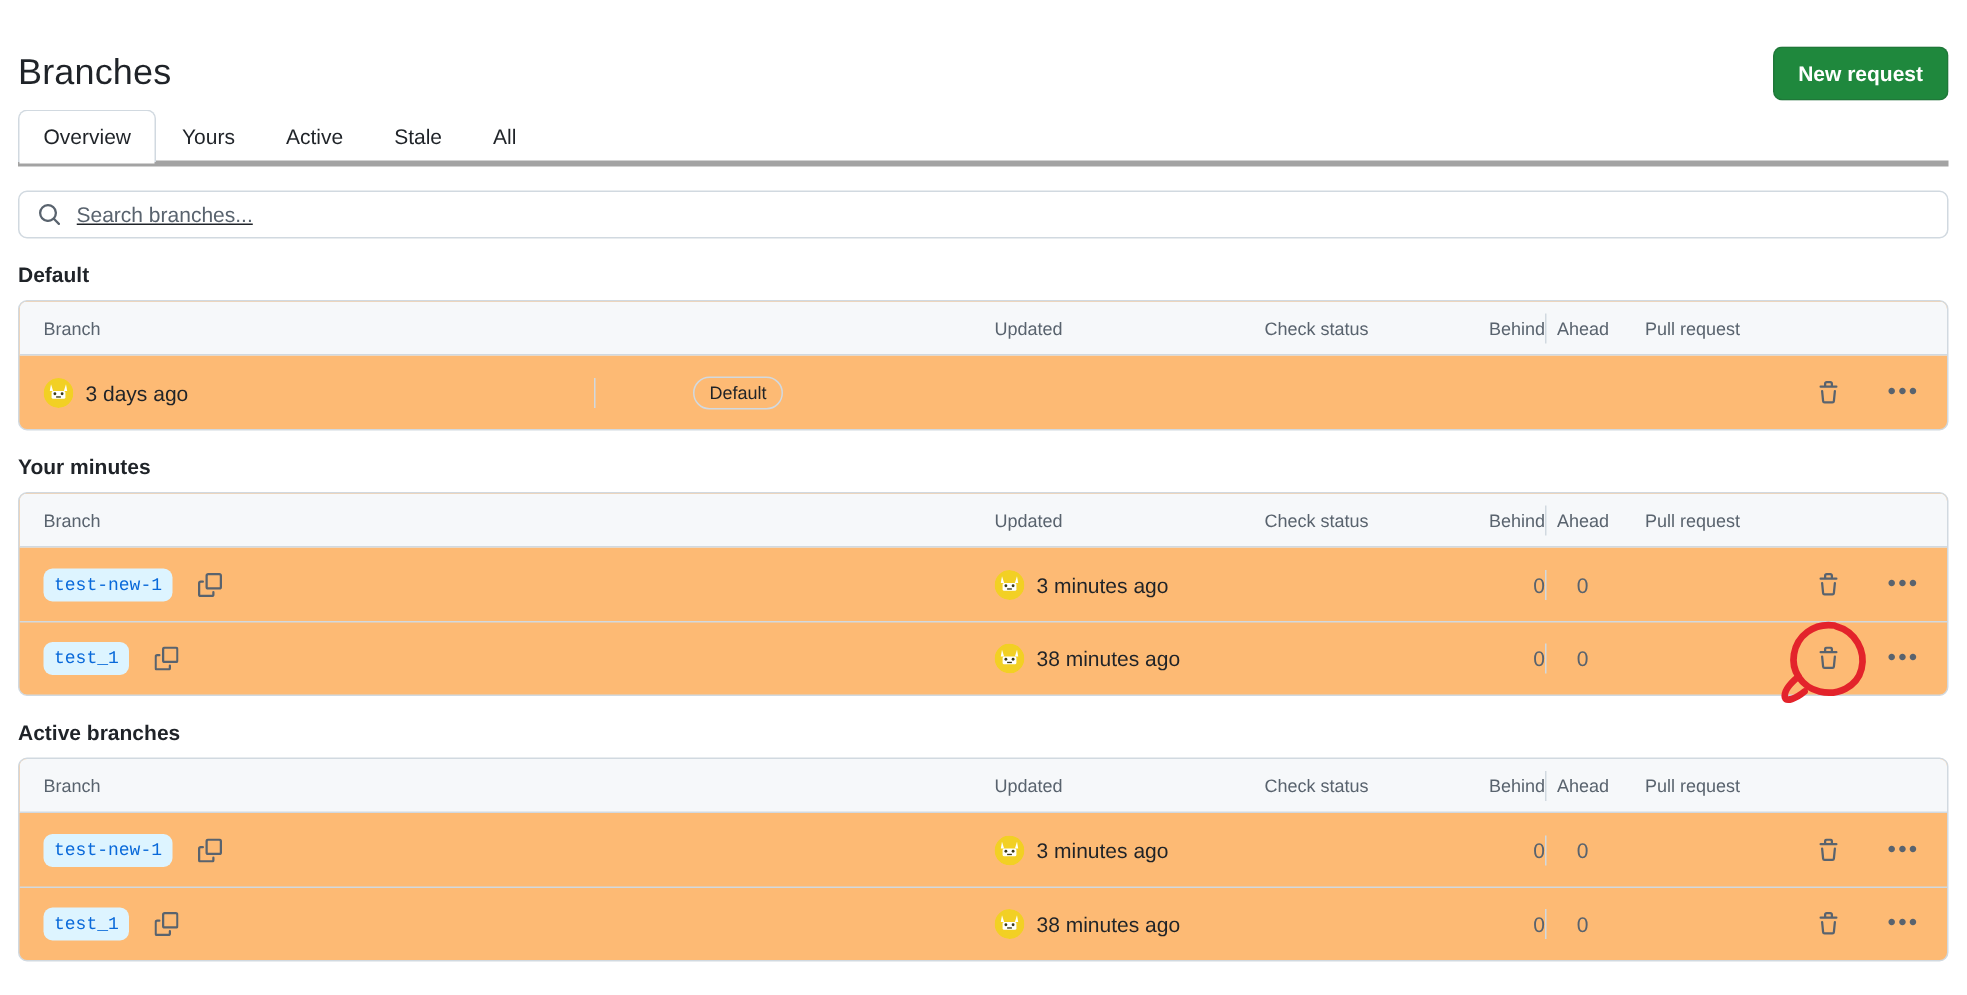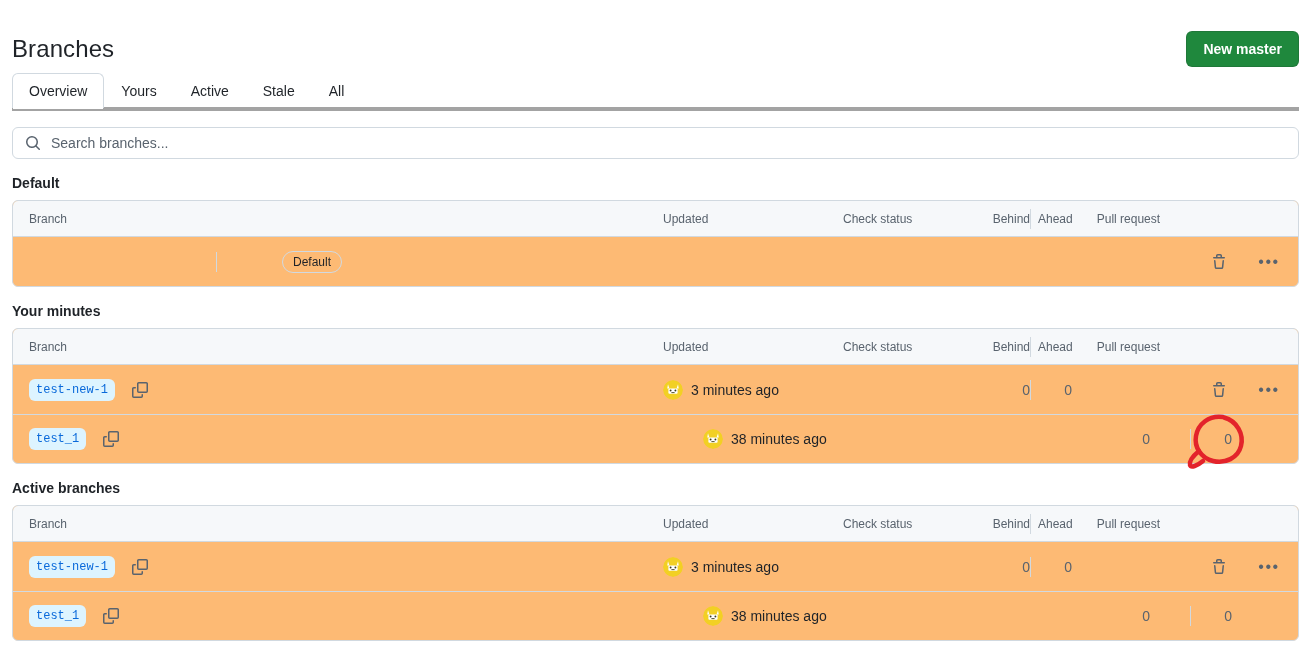--- a/index.html
+++ b/index.html
@@ -95,20 +95,21 @@
   
   .search-wrap {
     margin-top: 16px;
     height: 32px;
     border: 1px solid #d1d9e0;
     border-radius: 6px;
     display: flex;
     align-items: center;
     padding: 0 12px;
     background: #ffffff;
+    text-decoration: underline;
   }
   .search-icon { flex: 0 0 auto; display: flex; align-items: center; margin-right: 8px; }
   .search-input {
     border: none;
     outline: none;
     flex: 1 1 auto;
     font-size: 14px;
     line-height: 20px;
     color: #1f2328;
     background: transparent;
@@ -137,27 +138,27 @@
     height: 36px;
   }
   .row {
     display: flex;
     align-items: center;
     height: 49px;
     padding: 0 16px;
     position: relative;
   }
   .thead .row { height: 36px; }
-  .tbody .row + .row { border-top: 1px solid #d1d9e0; gap: 40px; }
+  .tbody .row + .row { border-top: 1px solid #d1d9e0; }
 
   .c-branch   { flex: 0 0 634px; display: flex; align-items: center; }
   .c-updated  { flex: 0 0 180px; display: flex; align-items: center; }
   .c-check    { flex: 0 0 145px; display: flex; align-items: flex-start; }
   .c-behind   { flex: 0 0 42px;  display: flex; align-items: center; justify-content: flex-end; }
-  .c-ahead    { flex: 0 0 42px;  display: flex; align-items: center; justify-content: flex-end; padding-left: 7px; border-left: 1px solid #d1d9e0; height: 20px;}
+  .c-ahead    { flex: 0 0 42px;  display: flex; align-items: center; justify-content: center; padding-left: 7px; border-left: 1px solid #d1d9e0; height: 20px;}
   .c-pr       { flex: 1 1 auto;  display: flex; align-items: flex-end; padding-left: 24px; }
   .c-actions  { flex: 0 0 76px;  display: flex; align-items: center; justify-content: space-between; }
 
   .th {
     font-size: 12px;
     font-weight: 400;
     color: #59636e;
     line-height: 18px;
     white-space: nowrap;
   }
@@ -244,21 +245,21 @@
     z-index: 20;
   }
 </style>
 </head>
 <body>
 
 <div class="page">
 
   <div class="page-header">
     <h1 class="page-title">Branches</h1>
-    <button class="new-branch-btn">New master</button>
+    <button class="new-branch-btn">New request</button>
   </div>
 
   <div class="tabnav" id="tabbar">
       <button class="tab selected">Overview</button>
       <button class="tab">Yours</button>
       <button class="tab">Active</button>
       <button class="tab">Stale</button>
       <button class="tab">All</button>
     </div>
 
@@ -292,20 +293,32 @@
               <span class="th">Ahead</span>
             </div>
             <div class="c-pr">
               <span class="th">Pull request</span>
             </div>
             <div class="c-actions"></div>
           </div>
         </div>
         <div class="tbody">
           <div class="row">
+            <div class="c-updated">
+              <span class="avatar"><svg width="20" height="20" viewBox="0 0 20 20" aria-hidden="true">
+                  <circle cx="10" cy="10" r="10" fill="#f2d024"></circle>
+                  <path d="M5 4.2 L6.4 8.6 L4.2 8.6 Z" fill="#ffffff"></path>
+                  <path d="M15 4.2 L15.8 8.6 L13.6 8.6 Z" fill="#ffffff"></path>
+                  <rect x="5.4" y="8.6" width="9.2" height="5.2" rx="1" fill="#ffffff"></rect>
+                  <circle cx="7.6" cy="10.5" r="0.95" fill="#3b3b1a"></circle>
+                  <circle cx="12.4" cy="10.5" r="0.95" fill="#3b3b1a"></circle>
+                  <rect x="8.4" y="12.2" width="3.2" height="0.9" fill="#3b3b1a"></rect>
+                </svg></span>
+              <span class="updated-text">3 days ago</span>
+            </div>
             <div class="c-check">
               <span class="num"></span>
             </div>
             <div class="c-behind">
               <span class="num"></span>
             </div>
             <div class="c-ahead">
               <span class="num"></span>
             </div>
             <div class="c-pr">

